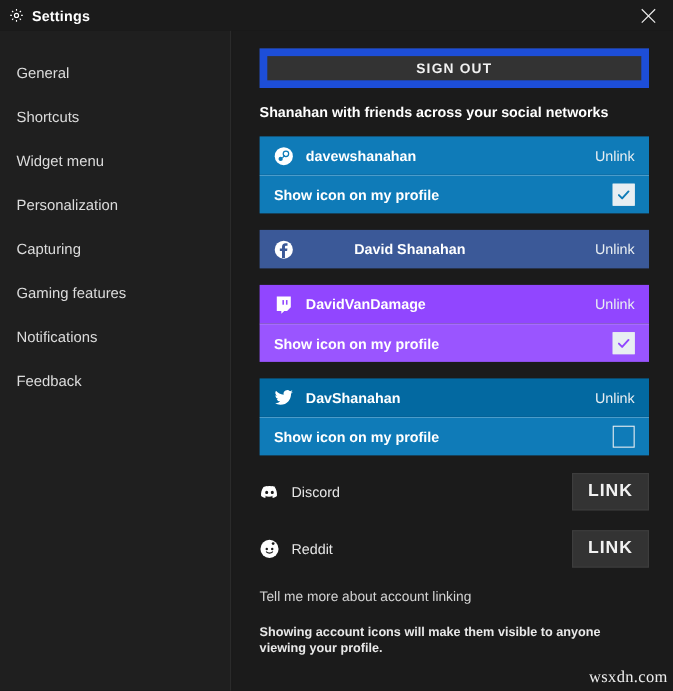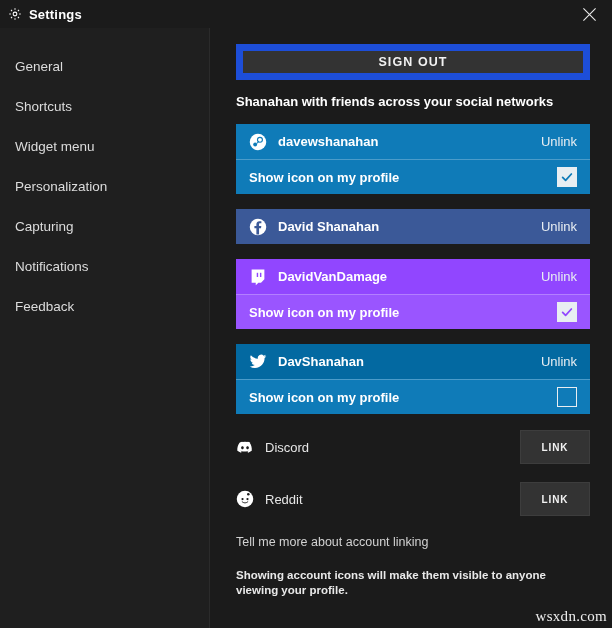--- a/index.html
+++ b/index.html
@@ -100,21 +100,21 @@
   }
   .link-row .svc-icon {
     width:18px; height:18px; flex:0 0 18px;
     display:flex; align-items:center; justify-content:center;
   }
   .link-row .svc-name {
     margin-left:11px; color:#e6e6e6; font-size:13px; flex:1 1 auto;
   }
   .link-btn {
     width:70px; height:34px; background:#333333; border:1px solid #3d3d3d;
-    color:#f2f2f2; font-size:10px; font-weight:bold; letter-spacing:.9px;
+    color:#f2f2f2; font-size:16px; font-weight:bold; letter-spacing:.9px;
     display:flex; align-items:center; justify-content:center; cursor:pointer;text-align:center;
   }
 
   .learn-link {
     margin-top:17px; color:#d2d2d2; font-size:12.5px; cursor:pointer;
   }
   .footnote {
     margin-top:19px; color:#e9e9e9; font-size:11.5px; font-weight:bold;
     line-height:1.3;
   }
@@ -157,20 +157,23 @@
       <div class="nav-item">
         <span>Widget menu</span>
       </div>
       <div class="nav-item">
         <span>Personalization</span>
       </div>
       <div class="nav-item">
         <span>Capturing</span>
       </div>
       <div class="nav-item">
+        <span>Gaming features</span>
+      </div>
+      <div class="nav-item">
         <span>Notifications</span>
       </div>
       <div class="nav-item">
         <span>Feedback</span>
       </div>
     </div>
 
   <div class="main">
     <div class="inner">
 
@@ -196,21 +199,21 @@
             <div class="row-show" style="background: rgb(15, 123, 184); border-top: 1px solid rgba(255, 255, 255, 0.25);">
               <span class="show-label">Show icon on my profile</span>
               <span class="chk checked">
                 <svg width="14" height="14" viewBox="0 0 16 16" fill="none" stroke="#0f7bb8" stroke-width="2" stroke-linecap="round" stroke-linejoin="round">
                   <path d="M3 8.4 L6.4 11.8 L13 4.6"></path>
                 </svg>
               </span>
             </div>
           </div>
           <div class="card">
-            <div class="row-main" style="background: rgb(59, 89, 152);">
+            <div class="row-main" style="background: rgb(59, 89, 152); gap: 44px;">
               <span class="acct-icon">
                 <svg width="18" height="18" viewBox="0 0 24 24">
                   <circle cx="12" cy="12" r="11" fill="#ffffff"></circle>
                   <path d="M13.4 22V13.6h2.6l.4-3.1h-3V8.6c0-.9.25-1.5 1.55-1.5H16.5V4.3c-.3-.04-1.3-.13-2.5-.13-2.45 0-4.15 1.5-4.15 4.27v2.1H7.2v3.1h2.65V22z" fill="#3b5998"></path>
                 </svg>
               </span>
               <span class="acct-name">David Shanahan</span>
               <span class="unlink">Unlink</span>
             </div>
           </div>

